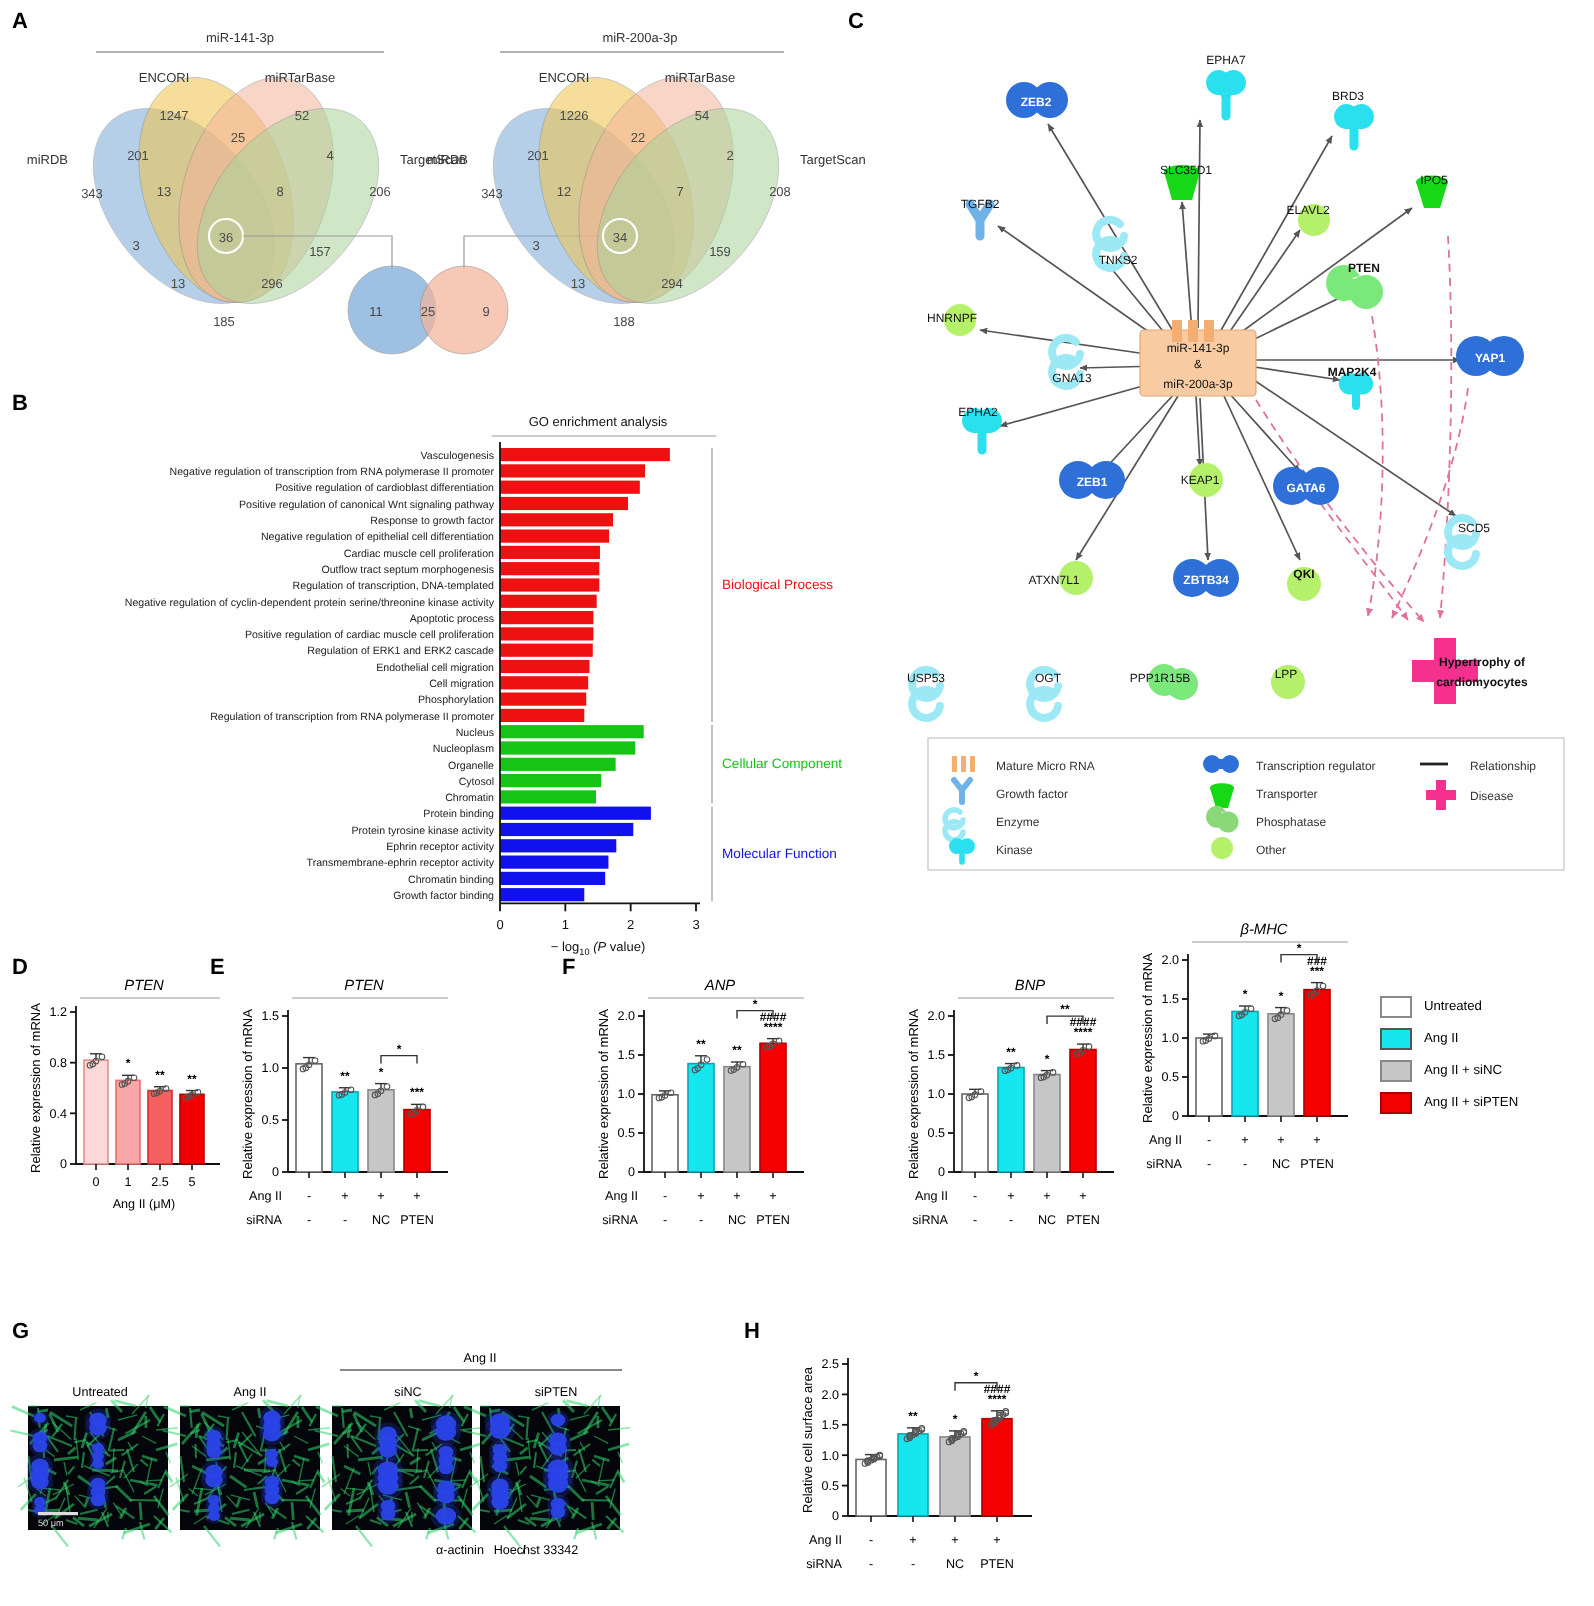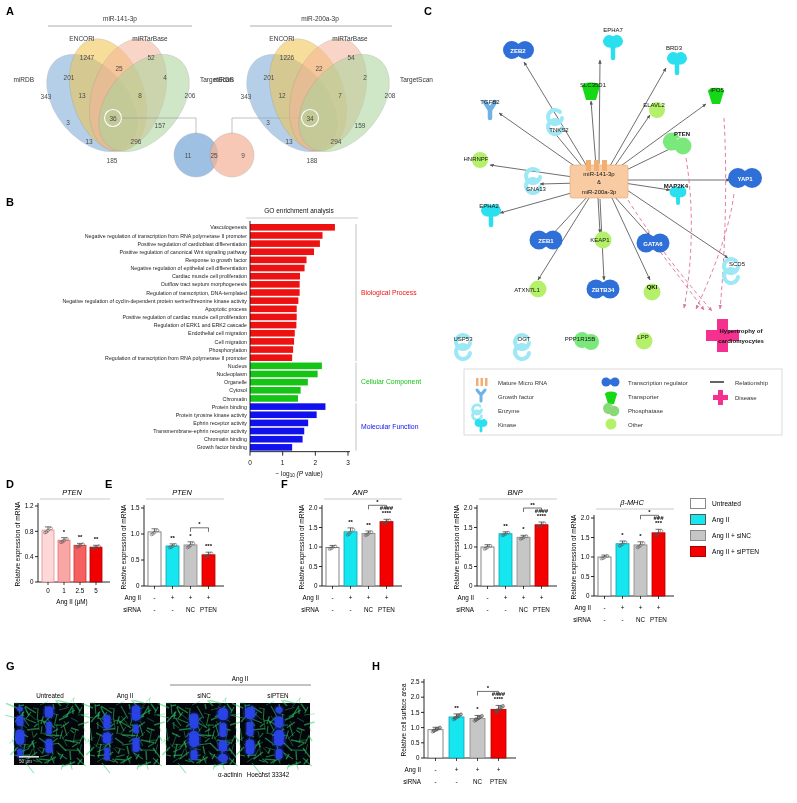--- a/index.html
+++ b/index.html
@@ -687,21 +687,21 @@
       <text x="44.5" y="114" class="bc-x">-</text>
       <text x="62.5" y="114" class="bc-x">+</text>
       <text x="80.5" y="114" class="bc-x">+</text>
       <text x="98.5" y="114" class="bc-x">+</text>
       <text x="44.5" y="126" class="bc-x">-</text>
       <text x="62.5" y="126" class="bc-x">-</text>
       <text x="80.5" y="126" class="bc-x">NC</text>
       <text x="98.5" y="126" class="bc-x">PTEN</text>
     </svg>
   </div>
-<div class="abs" style="left:560px;top:496px;">
+<div class="abs" style="left:560px;top:458px;">
     <svg id="chart-F3" width="125" height="155" viewBox="0 0 125 155">
       <text x="72" y="9" class="bc-title">β-MHC</text>
       <line x1="36" y1="13" x2="114" y2="13" stroke="#bbb" stroke-width=".8"></line>
       <line x1="34" y1="19" x2="34" y2="100" stroke="#111" stroke-width=".9"></line>
       <line x1="34" y1="100" x2="114" y2="100" stroke="#111" stroke-width=".9"></line>
       <line x1="31" y1="100" x2="34" y2="100" stroke="#111" stroke-width=".9"></line>
       <text x="29.5" y="102.2" class="bc-tick">0</text>
       <line x1="31" y1="80.5" x2="34" y2="80.5" stroke="#111" stroke-width=".9"></line>
       <text x="29.5" y="82.7" class="bc-tick">0.5</text>
       <line x1="31" y1="61" x2="34" y2="61" stroke="#111" stroke-width=".9"></line>

